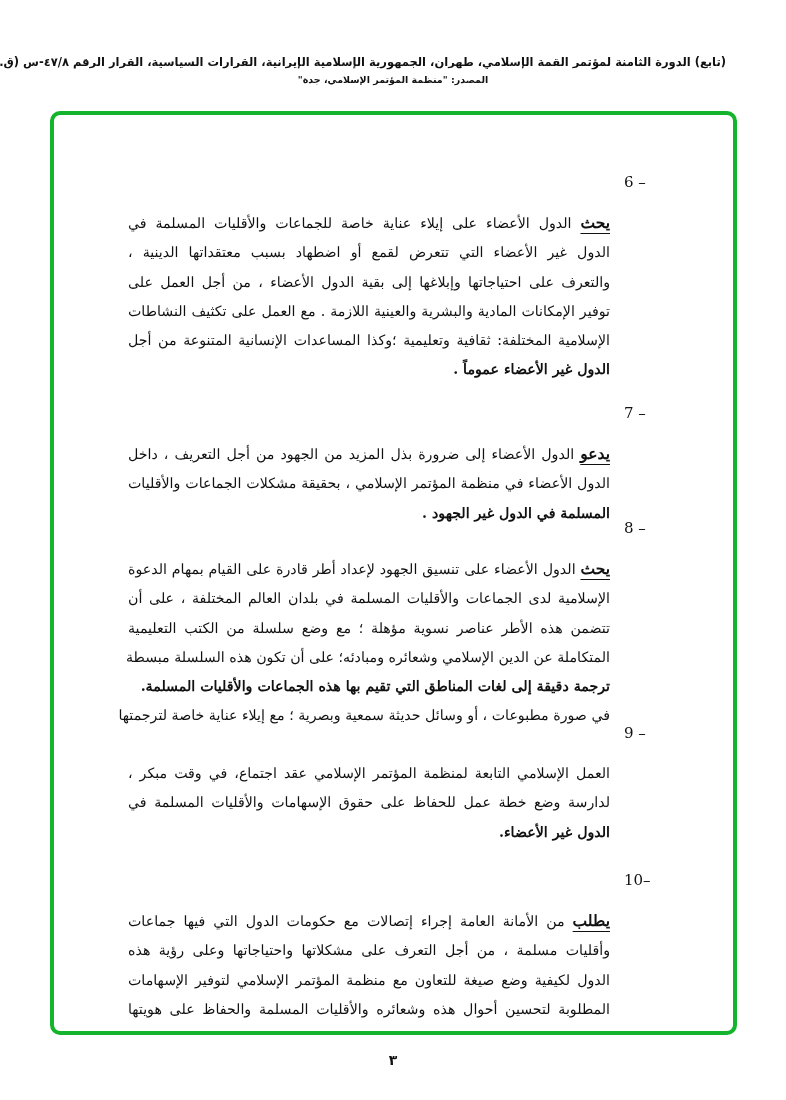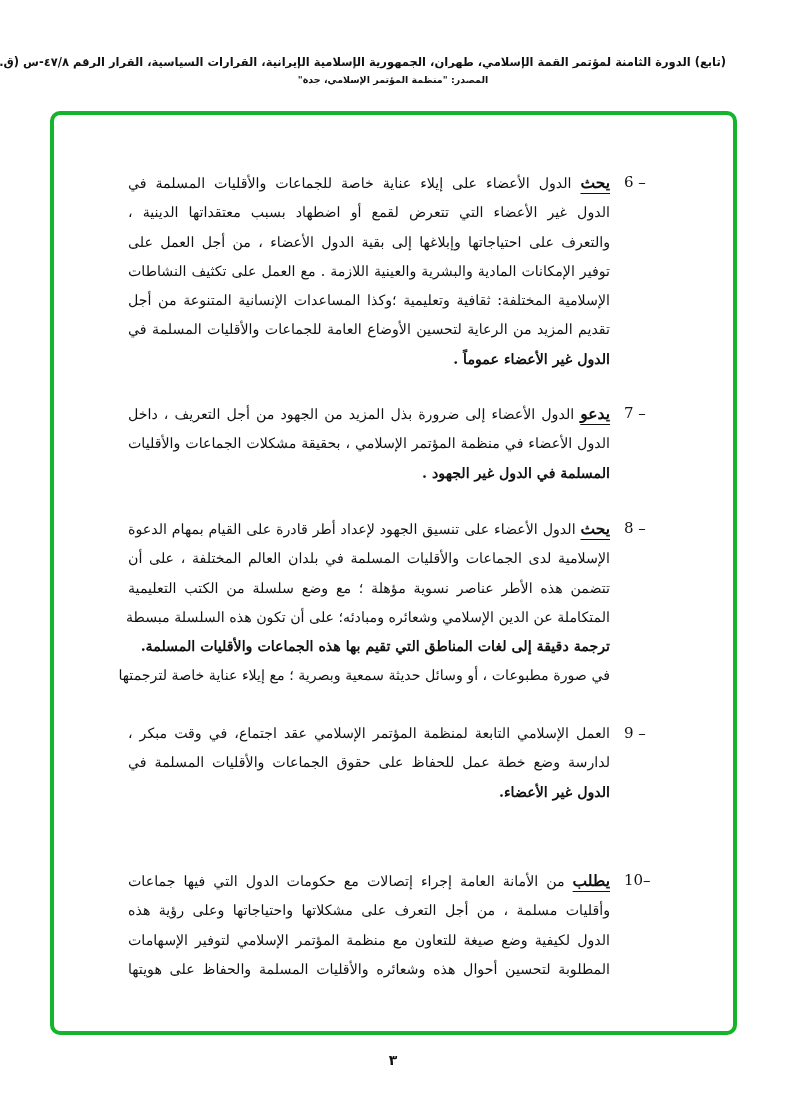--- a/index.html
+++ b/index.html
@@ -66,20 +66,21 @@
     line-height: 29px;
     white-space: nowrap;
   }
   .item .body {
     margin-right: 58px;
     font-family: "DejaVu Serif", serif;
     font-size: 14.2px;
     line-height: 29.3px;
     text-align: justify;
     text-align-last: right;
+    margin-top: 40px;
   }
   .item .line {
     display: block;
     text-align: justify;
     text-align-last: justify;
     white-space: nowrap;
     overflow: visible;
   }
   .item .line.last {
     text-align-last: right;
@@ -115,21 +116,20 @@
 <div class="frame" style="border-color: rgb(20, 180, 44);"></div>
 
 <div class="item" style="top:168px;">
   <div class="num">6 –</div>
   <div class="body">
     <span class="line"><span class="verb">يحث</span><span> الدول الأعضاء على إيلاء عناية خاصة للجماعات والأقليات المسلمة في</span></span>
     <span class="line">الدول غير الأعضاء التي تتعرض لقمع أو اضطهاد بسبب معتقداتها الدينية ،</span>
     <span class="line">والتعرف على احتياجاتها وإبلاغها إلى بقية الدول الأعضاء ، من أجل العمل على</span>
     <span class="line">توفير الإمكانات المادية والبشرية والعينية اللازمة . مع العمل على تكثيف النشاطات</span>
     <span class="line">الإسلامية المختلفة: ثقافية وتعليمية ؛وكذا المساعدات الإنسانية المتنوعة من أجل</span>
-    <span class="line">تقديم المزيد من الرعاية لتحسين الأوضاع العامة للجماعات والأقليات المسلمة في</span>
     <span class="line last">الدول غير الأعضاء عموماً .</span>
   </div>
 </div>
 
 <div class="item" style="top:399px;">
   <div class="num">7 –</div>
   <div class="body">
     <span class="line"><span class="verb">يدعو</span><span> الدول الأعضاء إلى ضرورة بذل المزيد من الجهود من أجل التعريف ، داخل</span></span>
     <span class="line">الدول الأعضاء في منظمة المؤتمر الإسلامي ، بحقيقة مشكلات الجماعات والأقليات</span>
     <span class="line last">المسلمة في الدول غير الجهود .</span>
@@ -145,21 +145,21 @@
     <span class="line">المتكاملة عن الدين الإسلامي وشعائره ومبادئه؛ على أن تكون هذه السلسلة مبسطة</span>
     <span class="line last">ترجمة دقيقة إلى لغات المناطق التي تقيم بها هذه الجماعات والأقليات المسلمة.</span>
     <span class="line">في صورة مطبوعات ، أو وسائل حديثة سمعية وبصرية ؛ مع إيلاء عناية خاصة لترجمتها</span>
   </div>
 </div>
 
 <div class="item" style="top:719px;">
   <div class="num">9 –</div>
   <div class="body">
     <span class="line">العمل الإسلامي التابعة لمنظمة المؤتمر الإسلامي عقد اجتماع، في وقت مبكر ،</span>
-    <span class="line">لدارسة وضع خطة عمل للحفاظ على حقوق الجماعات والأقليات المسلمة في</span>
+    <span class="line">لدارسة وضع خطة عمل للحفاظ على حقوق الإسهامات والأقليات المسلمة في</span>
     <span class="line last">الدول غير الأعضاء.</span>
   </div>
 </div>
 
 <div class="item" style="top:866px;">
   <div class="num">10–</div>
   <div class="body">
     <span class="line"><span class="verb">يطلب</span><span> من الأمانة العامة إجراء إتصالات مع حكومات الدول التي فيها جماعات</span></span>
     <span class="line">وأقليات مسلمة ، من أجل التعرف على مشكلاتها واحتياجاتها وعلى رؤية هذه</span>
     <span class="line">الدول لكيفية وضع صيغة للتعاون مع منظمة المؤتمر الإسلامي لتوفير الإسهامات</span>

